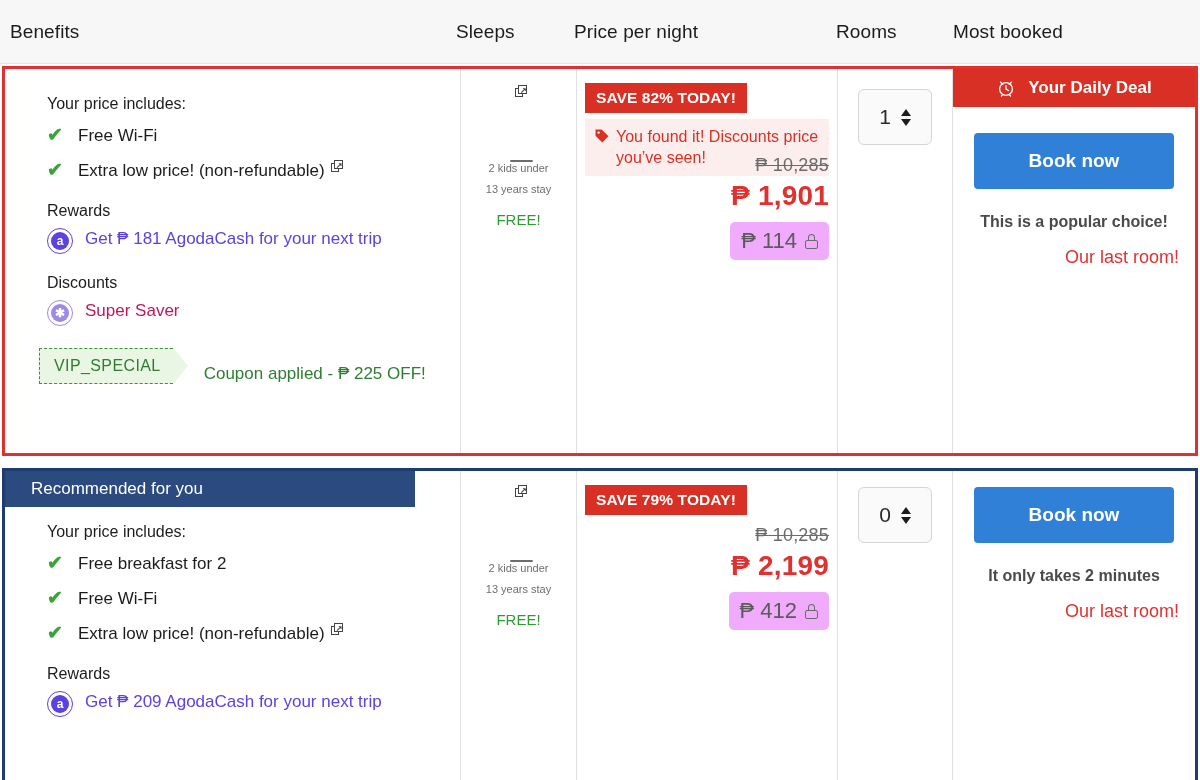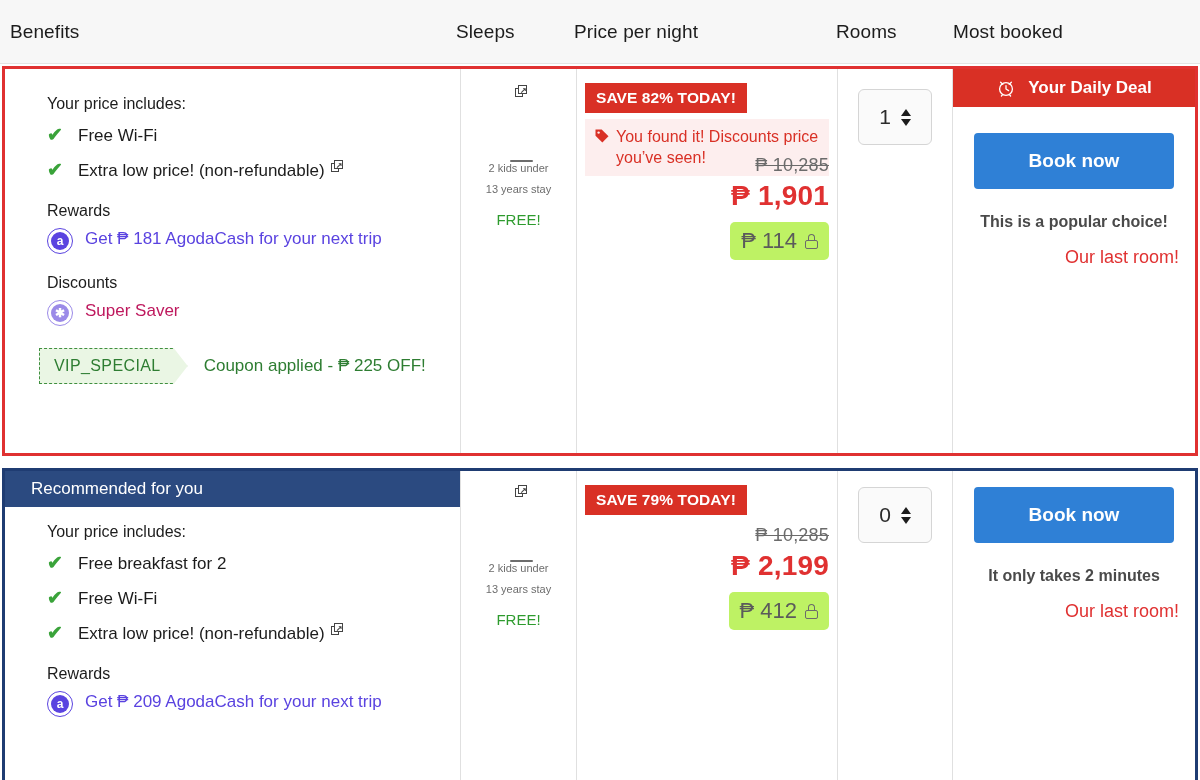--- a/index.html
+++ b/index.html
@@ -103,37 +103,37 @@
   .badge-ico.saver { border-color: #9b8ae8; }
   .badge-ico.saver::before { background: #9b8ae8; }
   .reward-text {
     font-size: 17px; color: #5a43e0; line-height: 26px;
     max-width: 320px; cursor: pointer;
   }
   .reward-text.saver { color: #be185d; }
 
   
   .coupon-wrap {
-    display: flex; align-items: center; margin-top: 22px; margin-left: -8px;
+    display: flex; align-items: flex-end; margin-top: 22px; margin-left: -8px;
   }
   .coupon-tag {
     position: relative;
     background: #eaf6e4; border: 1.6px dashed #3f8f3f;
     color: #2e7d32; font-size: 16px; letter-spacing: 0.4px;
     padding: 8px 26px 8px 14px;
     clip-path: polygon(0 0, calc(100% - 14px) 0, 100% 50%, calc(100% - 14px) 100%, 0 100%);
   }
   .coupon-msg {
     font-size: 17px; color: #2e7d32; margin-left: 16px; white-space: nowrap;
   }
 
   
   .rec-banner {
     position: absolute; left: 0; top: 0;
-    width: 455px; height: 36px;
+    width: 410px; height: 36px;
     background: #2b4a80;
     display: flex; align-items: center;
     padding-left: 26px;
     color: #ffffff; font-size: 17px;
   }
 
   
   .sleeps-inner { padding-top: 16px; text-align: center; }
   .row-2 .sleeps-inner { padding-top: 14px; }
   .sleeps-ext { display: flex; justify-content: center; margin-bottom: 8px; }
@@ -171,21 +171,21 @@
   .price-old {
     font-size: 18px; color: #6b6b6b; text-decoration: line-through;
     text-align: right; letter-spacing: 0.2px;
   }
   .price-new {
     font-size: 28px; color: #e03131; font-weight: 700;
     text-align: right; margin-top: 4px; letter-spacing: 0.2px; margin-left: 46px;
   }
   .price-locked {
     display: inline-flex; align-items: center; gap: 8px;
-    background: #bef264; border-radius: 5px;
+    background: #f0abfc; border-radius: 5px;
     padding: 6px 11px; margin-top: 10px;
     font-size: 22px; color: #5b5b5b;
   }
   .lock {
     width: 13px; height: 15px; position: relative; display: inline-block;
   }
   .lock i {
     position: absolute; left: 0; bottom: 0; width: 13px; height: 9px;
     border: 1.4px solid #6b6b6b; border-radius: 2px;
   }

